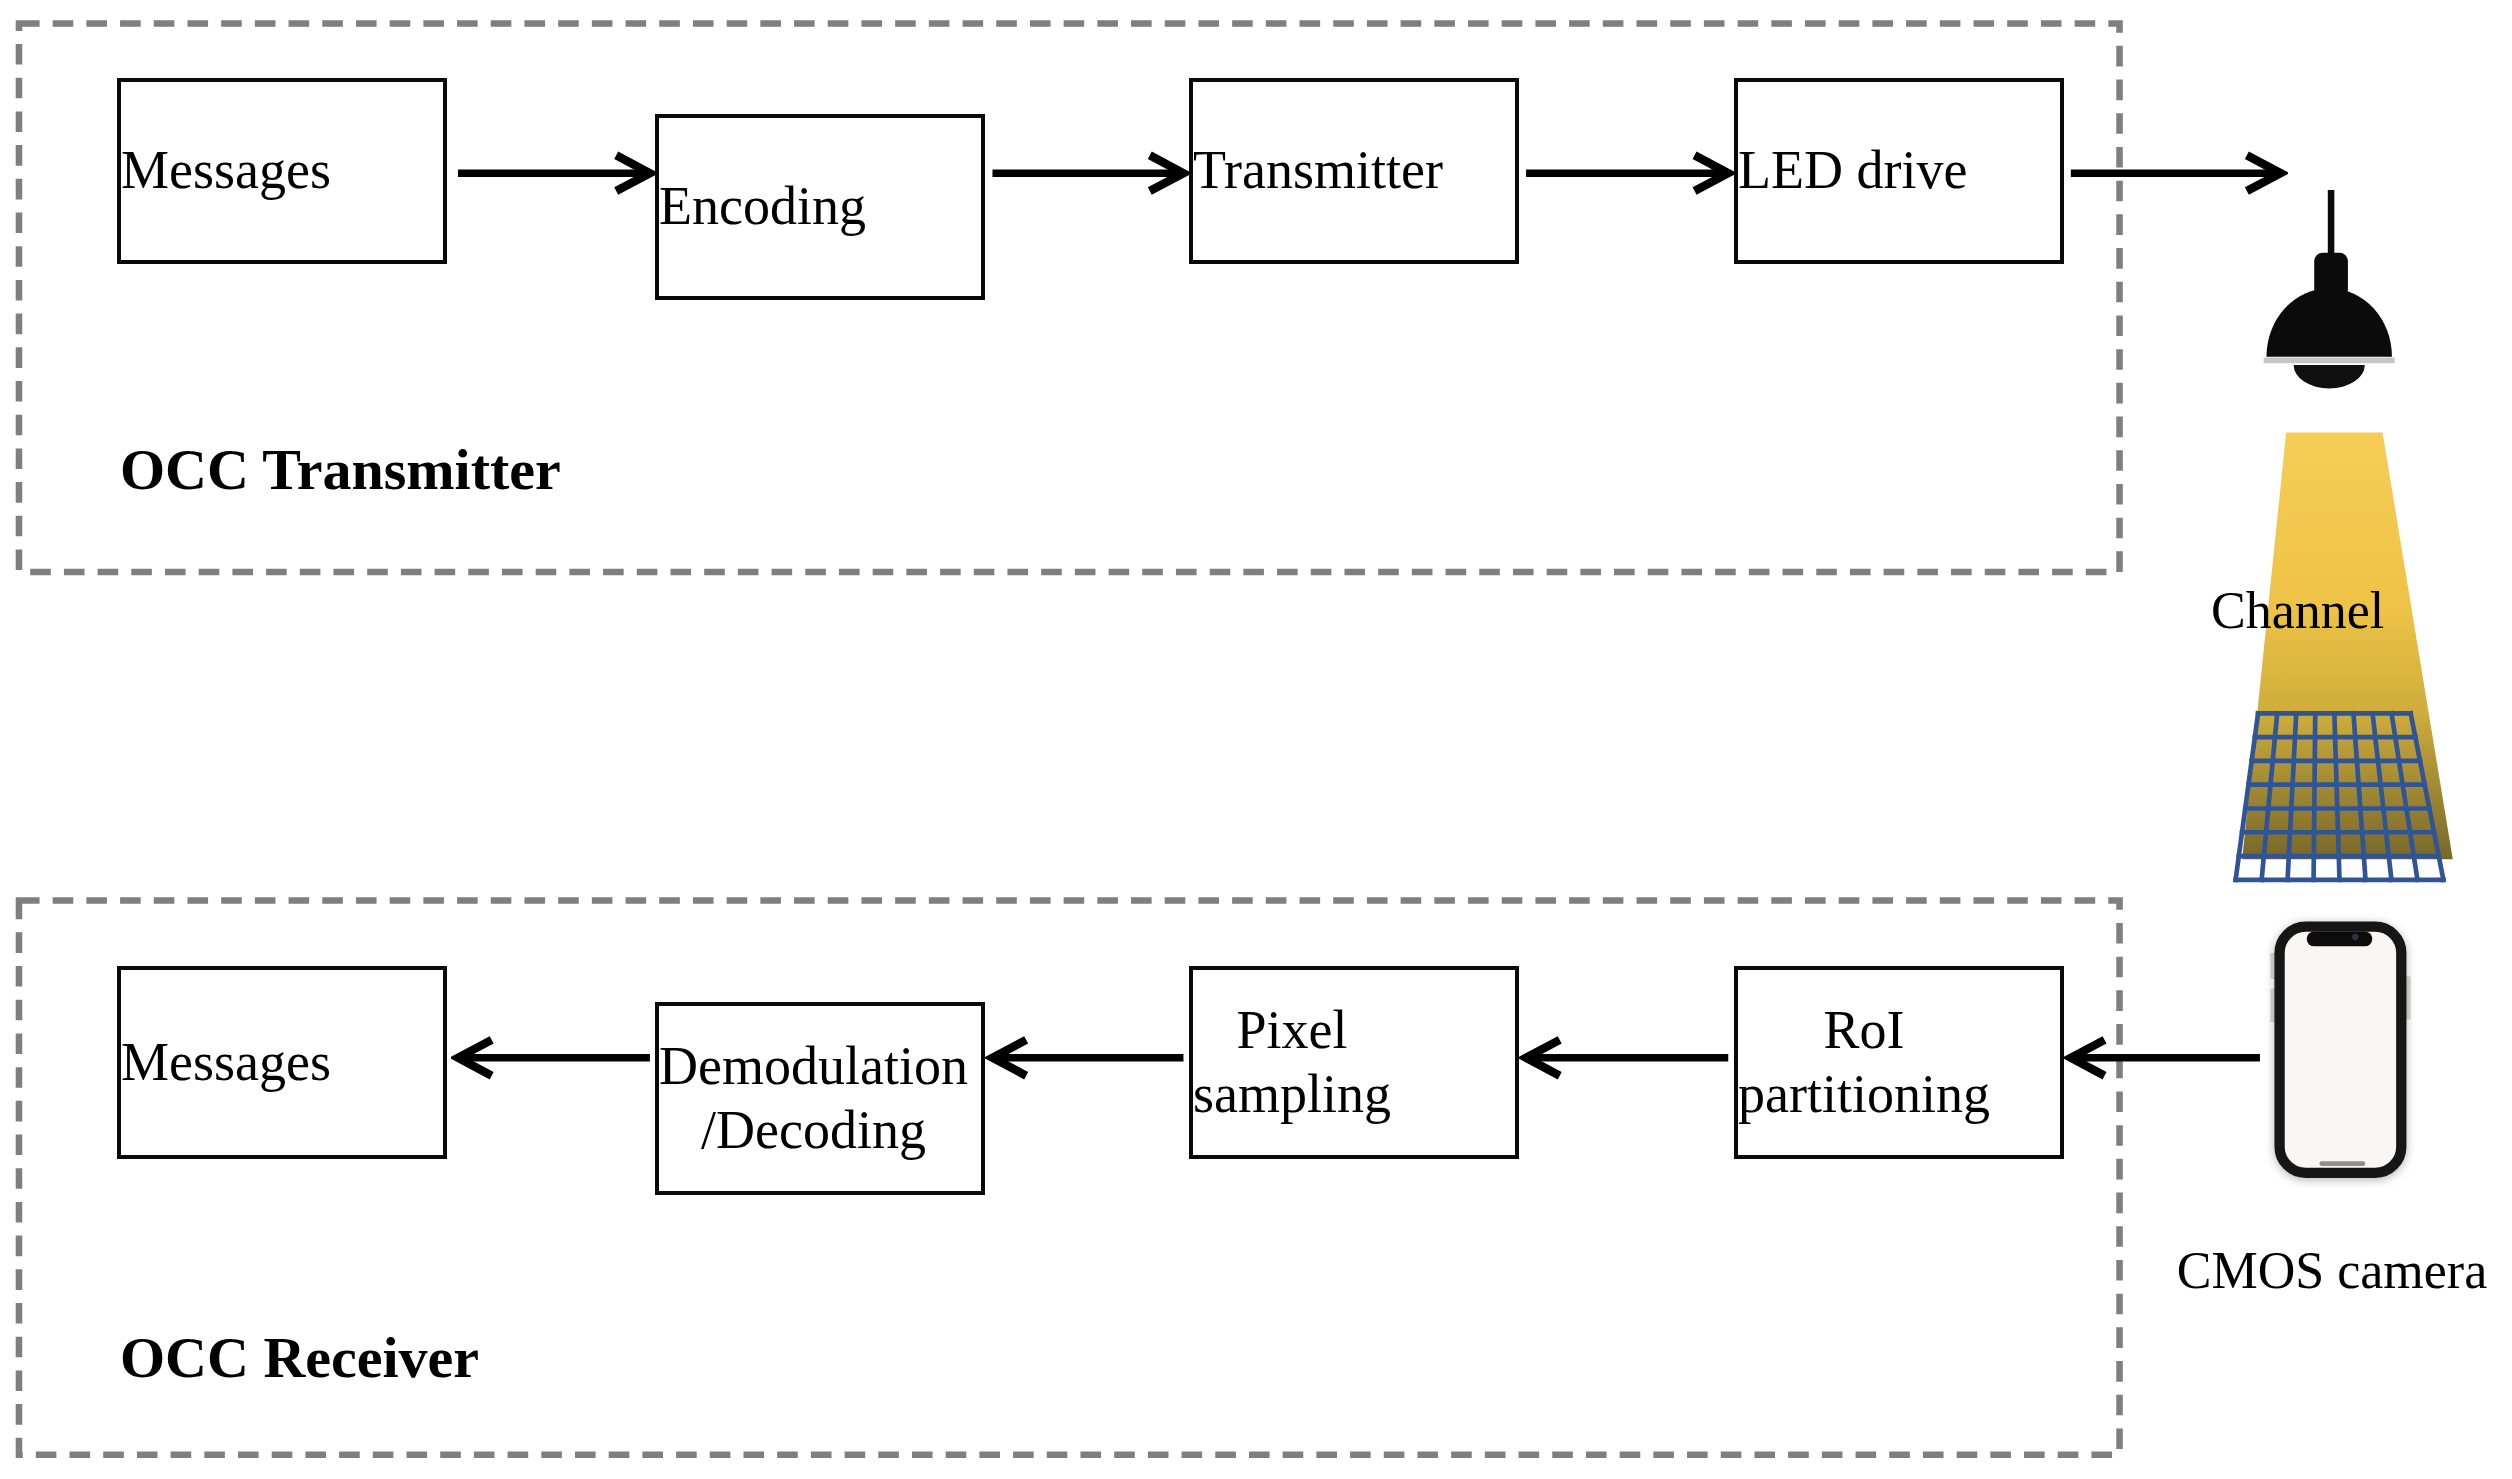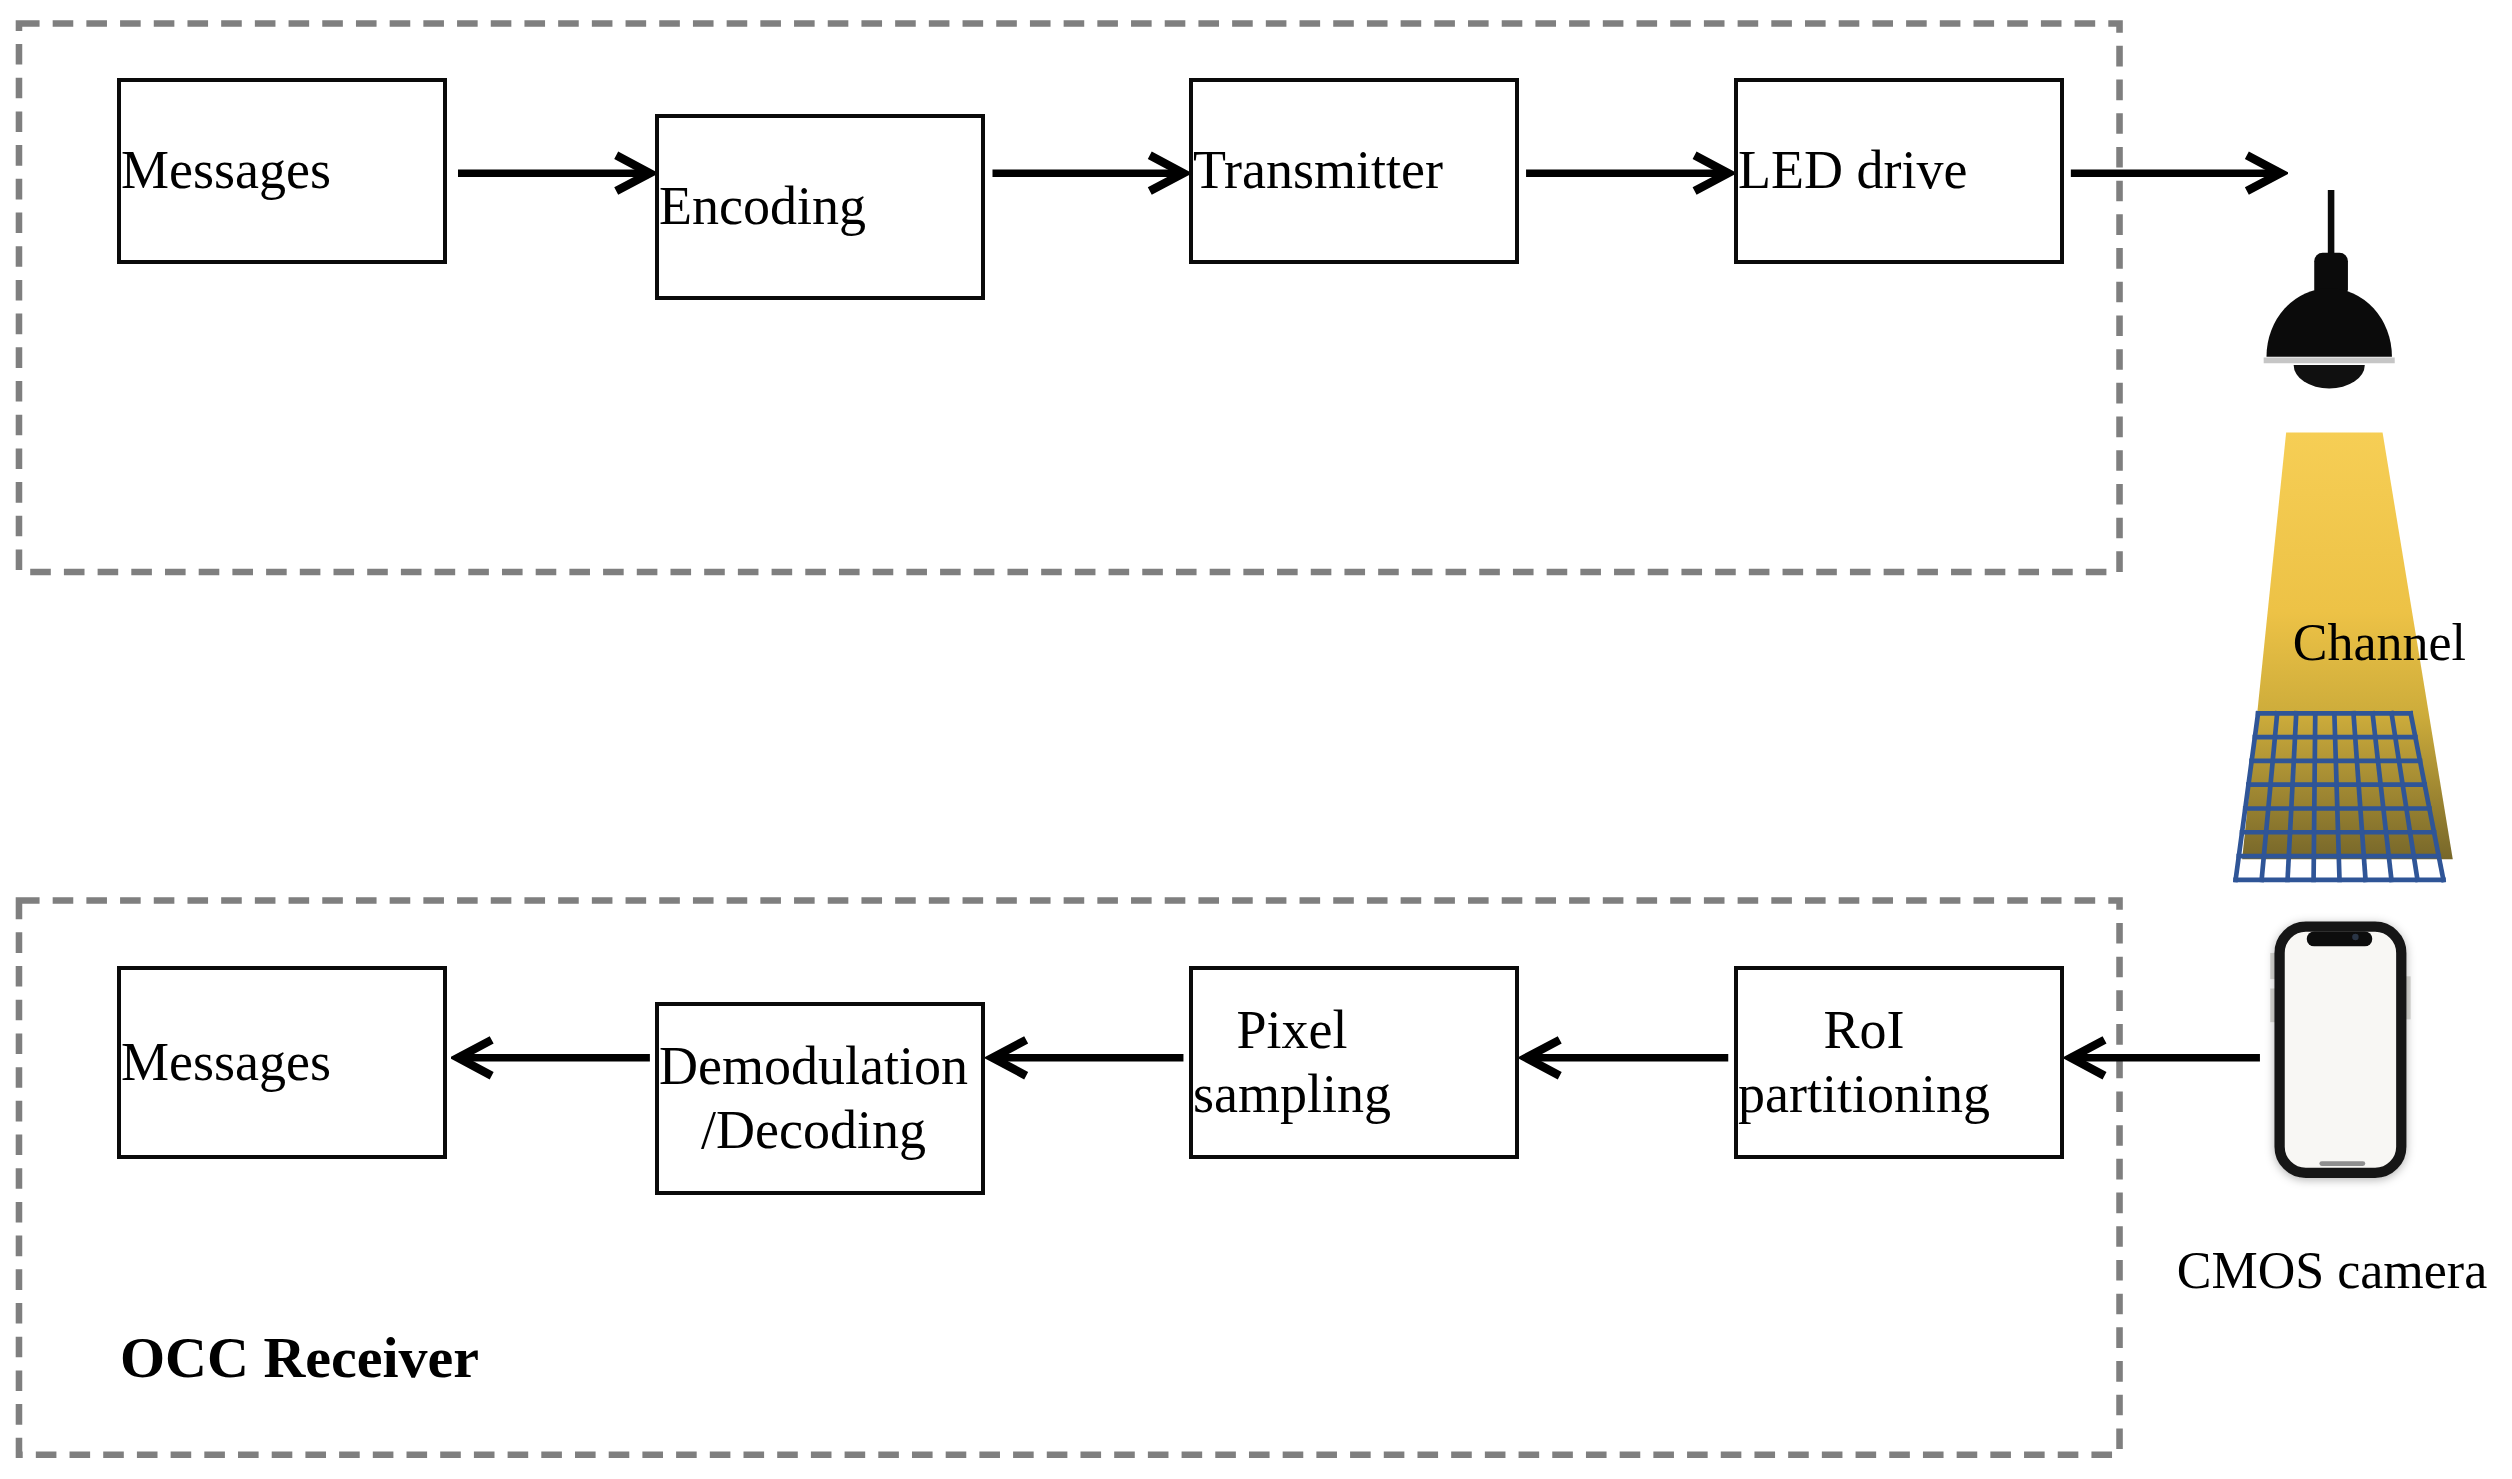--- a/index.html
+++ b/index.html
@@ -24,21 +24,21 @@
   .col-3{left:1734px;}
   .section-title{
     position:absolute;left:120px;font-size:58px;font-weight:bold;line-height:1.1;z-index:2;
   }
   .title-tx{top:438px;}
   .title-rx{top:1326px;}
   .ext-label{
     position:absolute;font-size:52px;line-height:1.2;z-index:3;color:#000;
   }
   .lbl-light-source{right:296px;top:331px;white-space:pre;}
-  .lbl-channel{left:2211px;width:255px;top:612px;text-align:right;}
+  .lbl-channel{left:2211px;width:255px;top:580px;text-align:left;}
   .lbl-image-sensor{right:300px;top:753px;}
   .lbl-cmos-camera{left:2144px;width:376px;top:1240px;text-align:center;}
 </style>
 </head>
 <body>
 
 <div class="stage">
 
   <svg class="overlay" width="2512" height="1479" viewBox="0 0 2683 1580">
     <defs>
@@ -139,19 +139,20 @@
     <div class="flow-box col-2">
       <span class="lbl">Pixel
 sampling</span>
     </div>
     <div class="flow-box col-3">
       <span class="lbl">RoI
 partitioning</span>
     </div>
   </div>
 
+  <div class="section-title title-tx">OCC Transmitter</div>
   <div class="section-title title-rx">OCC Receiver</div>
 
   <div class="ext-label lbl-channel">Channel</div>
   <div class="ext-label lbl-cmos-camera">CMOS camera</div>
 
 </div>
 
 
 </body></html>

